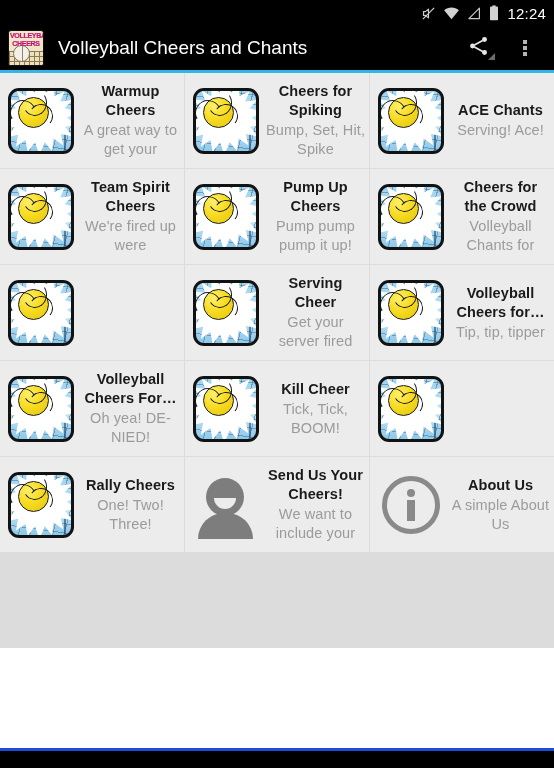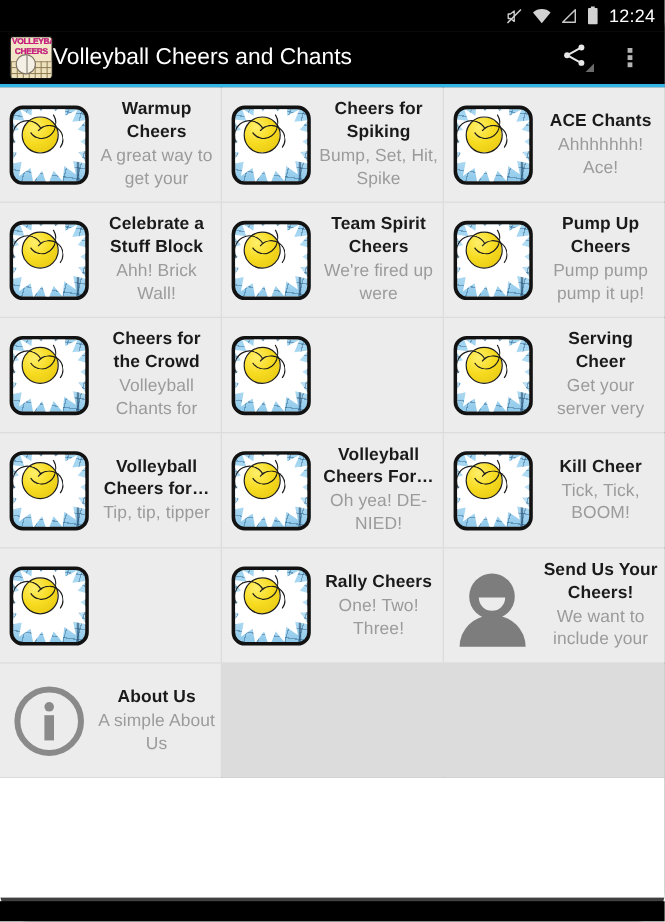--- a/index.html
+++ b/index.html
@@ -2,21 +2,21 @@
 <html><head>
 <meta charset="utf-8">
 <style>
   * { margin:0; padding:0; box-sizing:border-box; }
   html, body {
     width:554px; height:768px;
     background:#ffffff;
     font-family:"Liberation Sans", sans-serif;
     overflow:hidden;
   }
-  #app { position:relative; width:554px; height:768px; background:#404040;border-radius:24px; }
+  #app { position:relative; width:554px; height:768px; background:#1d4ed8; }
 
   
   .statusbar {
     height:26px; background:#000000;
     display:flex; align-items:center; justify-content:flex-end;
     padding-right:8px; gap:7px;
   }
   .sb-icon { display:block; }
   .sb-clock {
     color:#ffffff; font-size:15px; letter-spacing:0.2px;
@@ -50,21 +50,21 @@
     background:#8d8madd; background:#8d8577;
   }
   .logo-text {
     position:absolute; left:1px; top:1px; right:1px;
     font-size:7px; font-weight:bold; line-height:8px;
     color:#e3188c; text-align:center;
     -webkit-text-stroke:0.2px #7d0b4d;
     letter-spacing:-0.3px;
   }
   .ab-title {
-    color:#ffffff; font-size:19px; margin-left:0;
+    color:#ffffff; font-size:19px; margin-left:14px;
     flex:1 1 auto; white-space:nowrap; overflow:hidden;
   }
   .ab-action {
     width:46px; height:44px; display:flex; align-items:center;
     justify-content:center; flex:none; position:relative;
   }
   .share-tri {
     position:absolute; right:7px; bottom:10px;
     width:0; height:0;
     border-left:7px solid transparent; border-bottom:7px solid #6b6b6b;
@@ -284,37 +284,21 @@
           <div class="post"></div>
           <div class="burst"></div>
           <div class="ball">
             <i class="s1"></i>
             <i class="s2"></i>
             <i class="s3"></i>
           </div>
         </div>
         <div class="celltext">
           <div class="ct-title">ACE Chants</div>
-          <div class="ct-sub">Ahhhhhhh! Ace!</div>
-        </div>
-      </div>
-      <div class="cell">
-        <div class="thumb">
-          <div class="court"></div>
-          <div class="post"></div>
-          <div class="burst"></div>
-          <div class="ball">
-            <i class="s1"></i>
-            <i class="s2"></i>
-            <i class="s3"></i>
-          </div>
-        </div>
-        <div class="celltext">
-          <div class="ct-title">Celebrate a Stuff Block</div>
-          <div class="ct-sub">Ahh! Brick Wall!</div>
+          <div class="ct-sub">Serving! Ace!</div>
         </div>
       </div>
       <div class="cell">
         <div class="thumb">
           <div class="court"></div>
           <div class="post"></div>
           <div class="burst"></div>
           <div class="ball">
             <i class="s1"></i>
             <i class="s2"></i>
@@ -376,21 +360,21 @@
           <div class="post"></div>
           <div class="burst"></div>
           <div class="ball">
             <i class="s1"></i>
             <i class="s2"></i>
             <i class="s3"></i>
           </div>
         </div>
         <div class="celltext">
           <div class="ct-title">Serving Cheer</div>
-          <div class="ct-sub">Get your server very</div>
+          <div class="ct-sub">Get your server fired</div>
         </div>
       </div>
       <div class="cell">
         <div class="thumb">
           <div class="court"></div>
           <div class="post"></div>
           <div class="burst"></div>
           <div class="ball">
             <i class="s1"></i>
             <i class="s2"></i>

